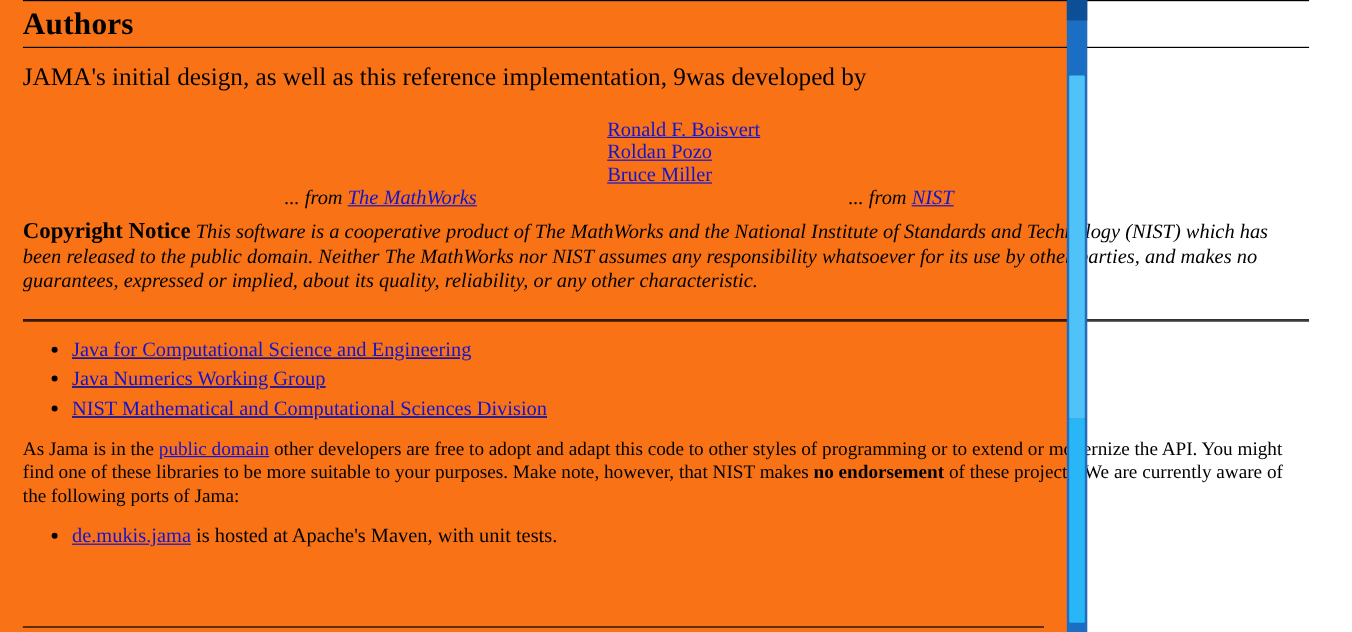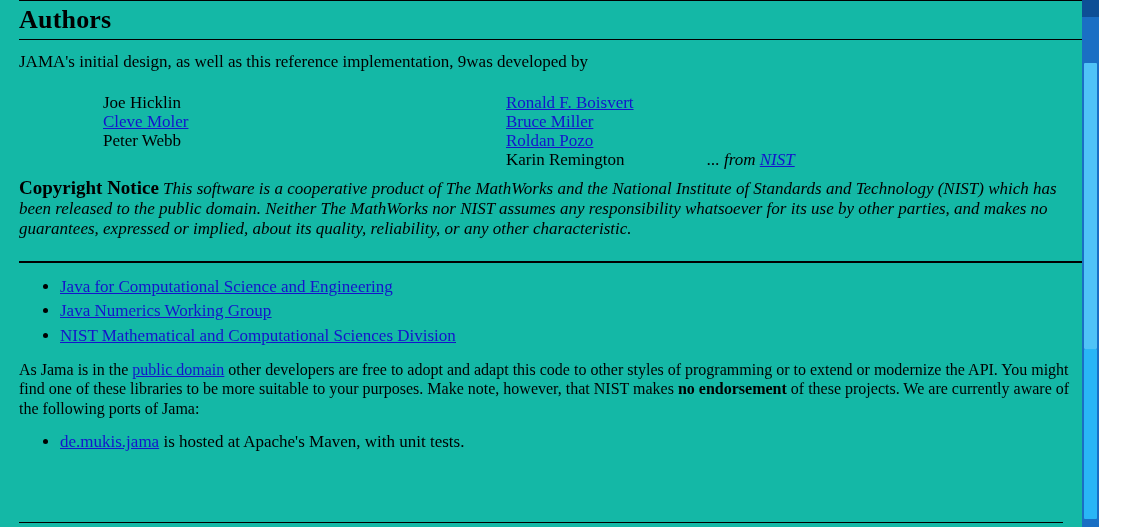--- a/index.html
+++ b/index.html
@@ -9,23 +9,23 @@
   }
   body {
     width: 1127px;
     height: 527px;
     overflow: hidden;
     font-family: "Liberation Serif", serif;
     color: #000000;
   }
   .page {
     position: relative;
-    width: 1099px;
-    height: 527px;
-    background: #14b8a6;
+    width: 906px;
+    height: 527px;
+    background: #f97316;
     box-sizing: border-box;
   }
   .content {
     position: absolute;
     left: 19px;
     top: 0;
     width: 1072px;
     height: 527px;
     overflow: hidden;
   }
@@ -76,21 +76,21 @@
     border-top: 1px solid #000;
     height: 0;
     margin: 0;
   }
   .rule-under {
     border-top: 1px solid #000;
     height: 0;
     margin: 0 0 0 0;
   }
   p.body-text {
-    font-size: 17px;
+    font-size: 21px;
     line-height: 1.22;
     margin: 12px 0 0 0;
   }
   a.link {
     color: #1414cc;
     text-decoration: underline;
     text-align: right;
   }
   .authors-block {
     margin-top: 20px;
@@ -183,44 +183,33 @@
 
   <div class="content">
 
     <div class="rule-top"></div>
     <h1 class="section-title">Authors</h1>
     <div class="rule-under"></div>
 
     <p class="body-text">JAMA's initial design, as well as this reference implementation, 9was developed by</p>
 
     <div class="authors-block">
-      <div class="col-left">
-        <div class="author-line">
-          <span>Joe Hicklin</span>
-        </div>
-        <div class="author-line">
-          <a class="link" href="#">Cleve Moler</a>
-        </div>
-        <div class="author-line">
-          <span>Peter Webb</span>
-        </div>
-      </div>
       <div class="col-right">
         <div class="author-line">
           <a class="link" href="#">Ronald F. Boisvert</a>
         </div>
         <div class="author-line">
-          <a class="link" href="#">Bruce Miller</a>
-        </div>
-        <div class="author-line">
           <a class="link" href="#">Roldan Pozo</a>
         </div>
         <div class="author-line">
-          <span>Karin Remington</span>
+          <a class="link" href="#">Bruce Miller</a>
         </div>
+      </div>
+      <div class="from-left">
+        <span>... from </span><a class="link" href="#">The MathWorks</a>
       </div>
       <div class="from-right">
         <span>... from </span><a class="link" href="#">NIST</a>
       </div>
     </div>
 
     <div class="copyright">
       <b>Copyright Notice</b>
       <span>This software is a cooperative product of The MathWorks and the National Institute of Standards and Technology (NIST) which has been released to the public domain. Neither The MathWorks nor NIST assumes any responsibility whatsoever for its use by other parties, and makes no guarantees, expressed or implied, about its quality, reliability, or any other characteristic.</span>
     </div>

